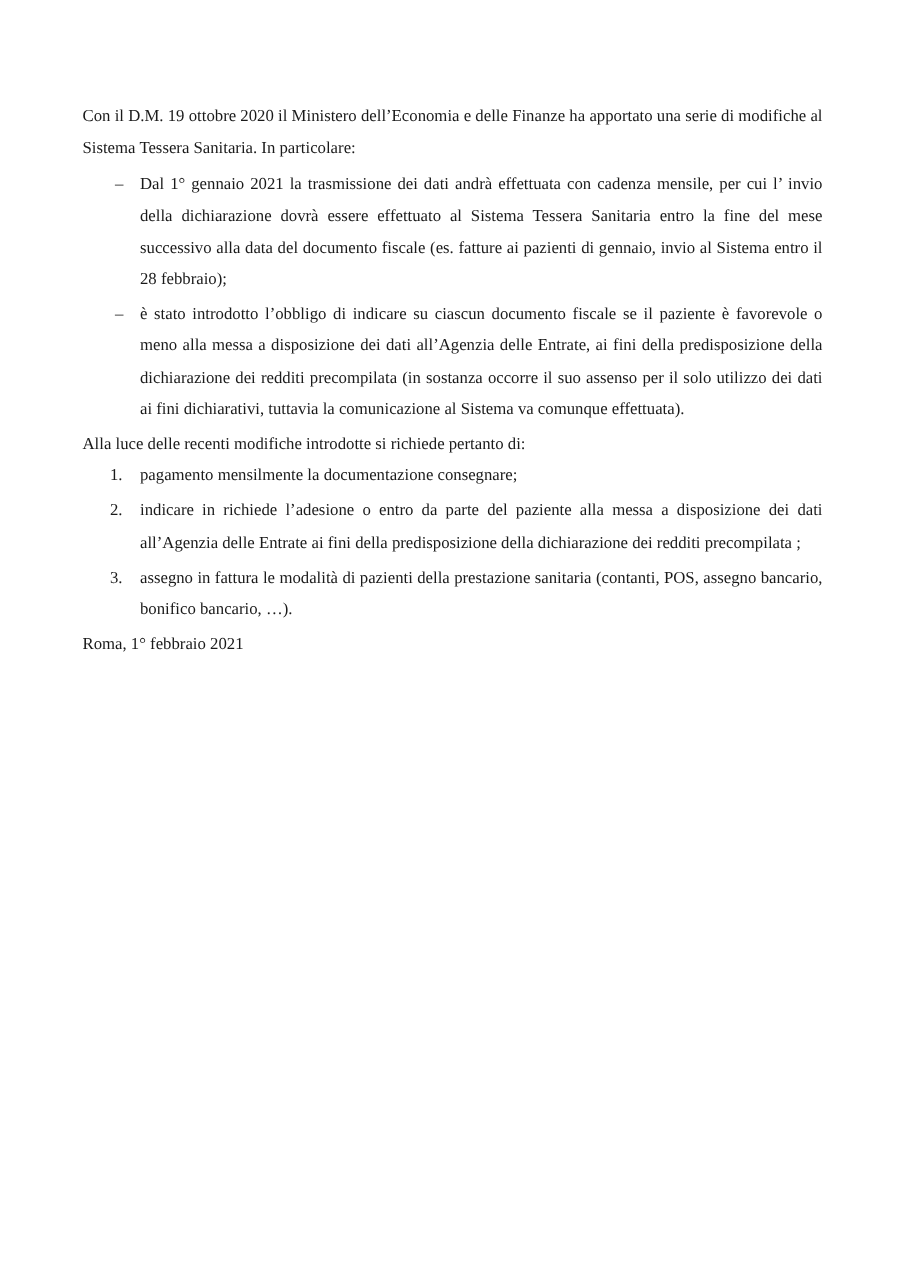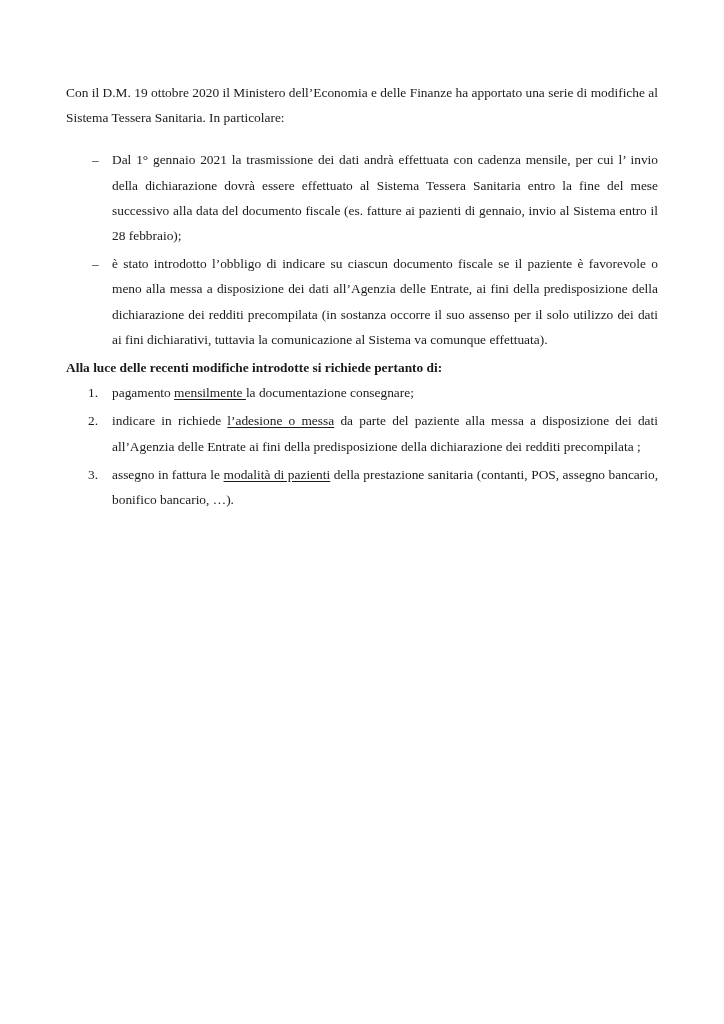--- a/index.html
+++ b/index.html
@@ -26,21 +26,21 @@
     position: absolute;
     left: 66px;
     top: 80px;
     width: 592px;
   }
   p {
     margin: 0;
     line-height: 25.2px;
     text-align: justify;
   }
-  .intro { margin-bottom: 17px; }
+  .intro { margin-bottom: 4px; }
   ul.dash-list, ol.num-list {
     list-style: none;
     margin: 0;
     padding: 0;
   }
   .dash-list li, .num-list li {
     position: relative;
     padding-left: 46px;
     line-height: 25.2px;
     text-align: justify;
@@ -52,22 +52,22 @@
     left: 26px;
     top: 0;
   }
   .num-list { margin-top: 12px; margin-bottom: 10px; }
   .num-list li { margin-bottom: 3px; }
   .num-list .marker {
     position: absolute;
     left: 22px;
     top: 0;
   }
-  .u { text-decoration: underline; text-underline-offset: 2px; }
-  .lead { margin-top: 0; font-weight: bold; }
+  .u { text-underline-offset: 2px; }
+  .lead { margin-top: 0; }
   .signoff { margin-top: 0; }
 </style>
 </head>
 <body>
 
 <div class="page">
   <div class="content">
 
     <p class="intro">Con il D.M. 19 ottobre 2020 il Ministero dell’Economia e delle Finanze ha apportato una serie di modifiche al Sistema Tessera Sanitaria. In particolare:</p>
 
@@ -84,23 +84,24 @@
 
     <p class="lead">Alla luce delle recenti modifiche introdotte si richiede pertanto di:</p>
 
     <ol class="num-list">
       <li>
         <span class="marker">1.</span>
         <span>pagamento </span><span class="u">mensilmente </span><span>la documentazione consegnare;</span>
       </li>
       <li>
         <span class="marker">2.</span>
-        <span>indicare in richiede </span><span class="u">l’adesione o messa</span><span> da parte del paziente alla messa a disposizione dei dati all’Agenzia delle Entrate ai fini della predisposizione della dichiarazione dei redditi precompilata ;</span>
+        <span>indicare in richiede </span><span class="u">l’adesione o entro</span><span> da parte del paziente alla messa a disposizione dei dati all’Agenzia delle Entrate ai fini della predisposizione della dichiarazione dei redditi precompilata ;</span>
       </li>
       <li>
         <span class="marker">3.</span>
         <span>assegno in fattura le </span><span class="u">modalità di pazienti</span><span> della prestazione sanitaria (contanti, POS, assegno bancario, bonifico bancario, …).</span>
       </li>
     </ol>
 
+    <p class="signoff">Roma, 1° febbraio 2021</p>
 
   </div>
 </div>
 
 </body></html>

